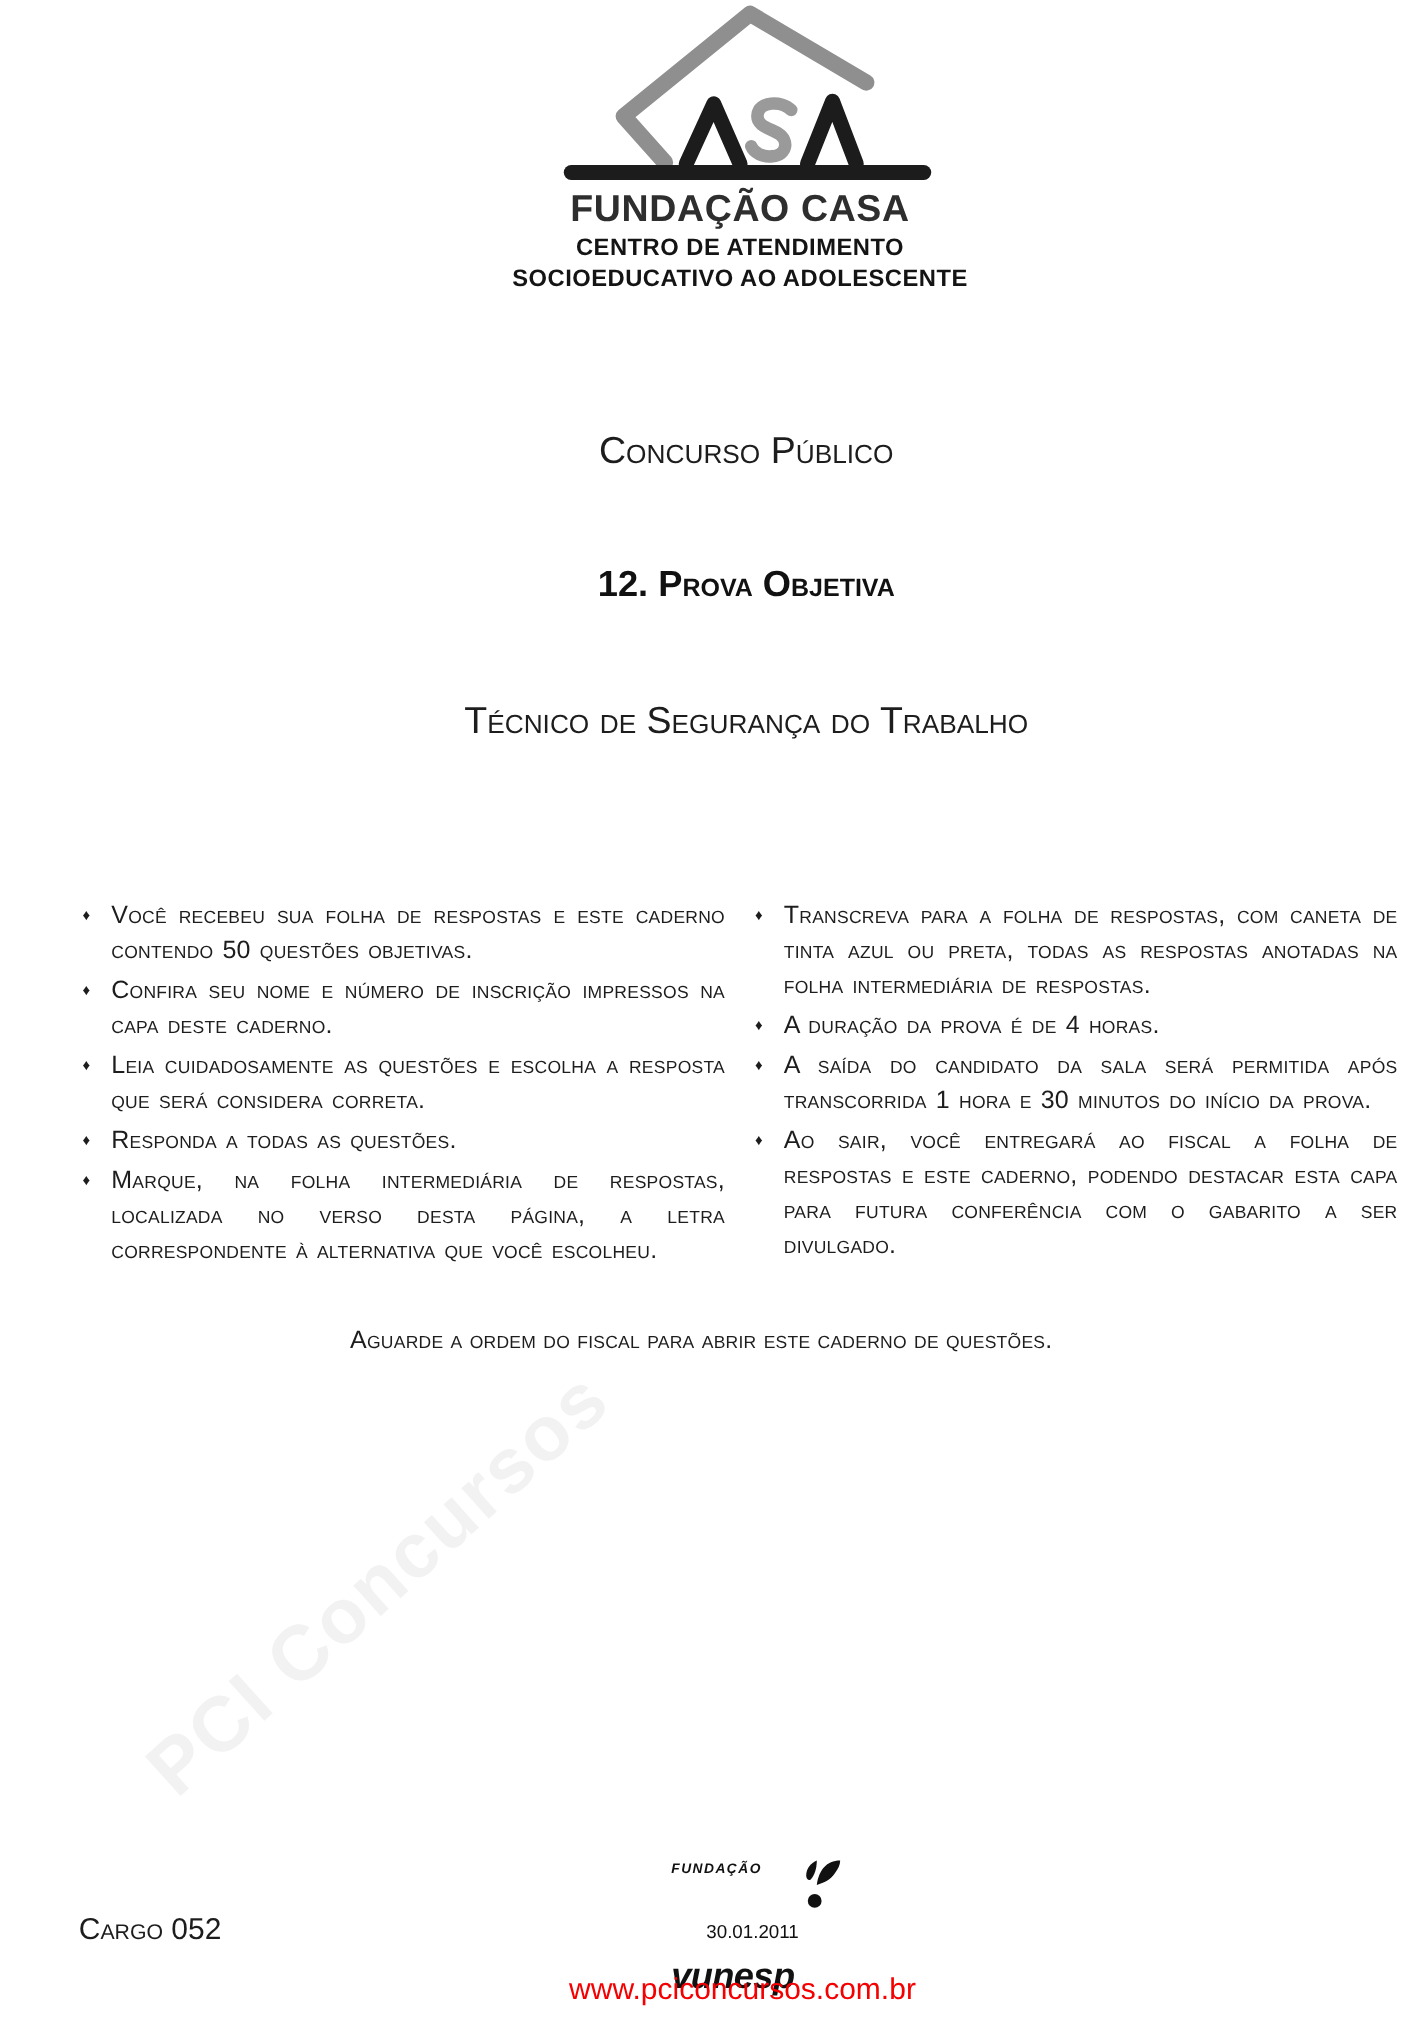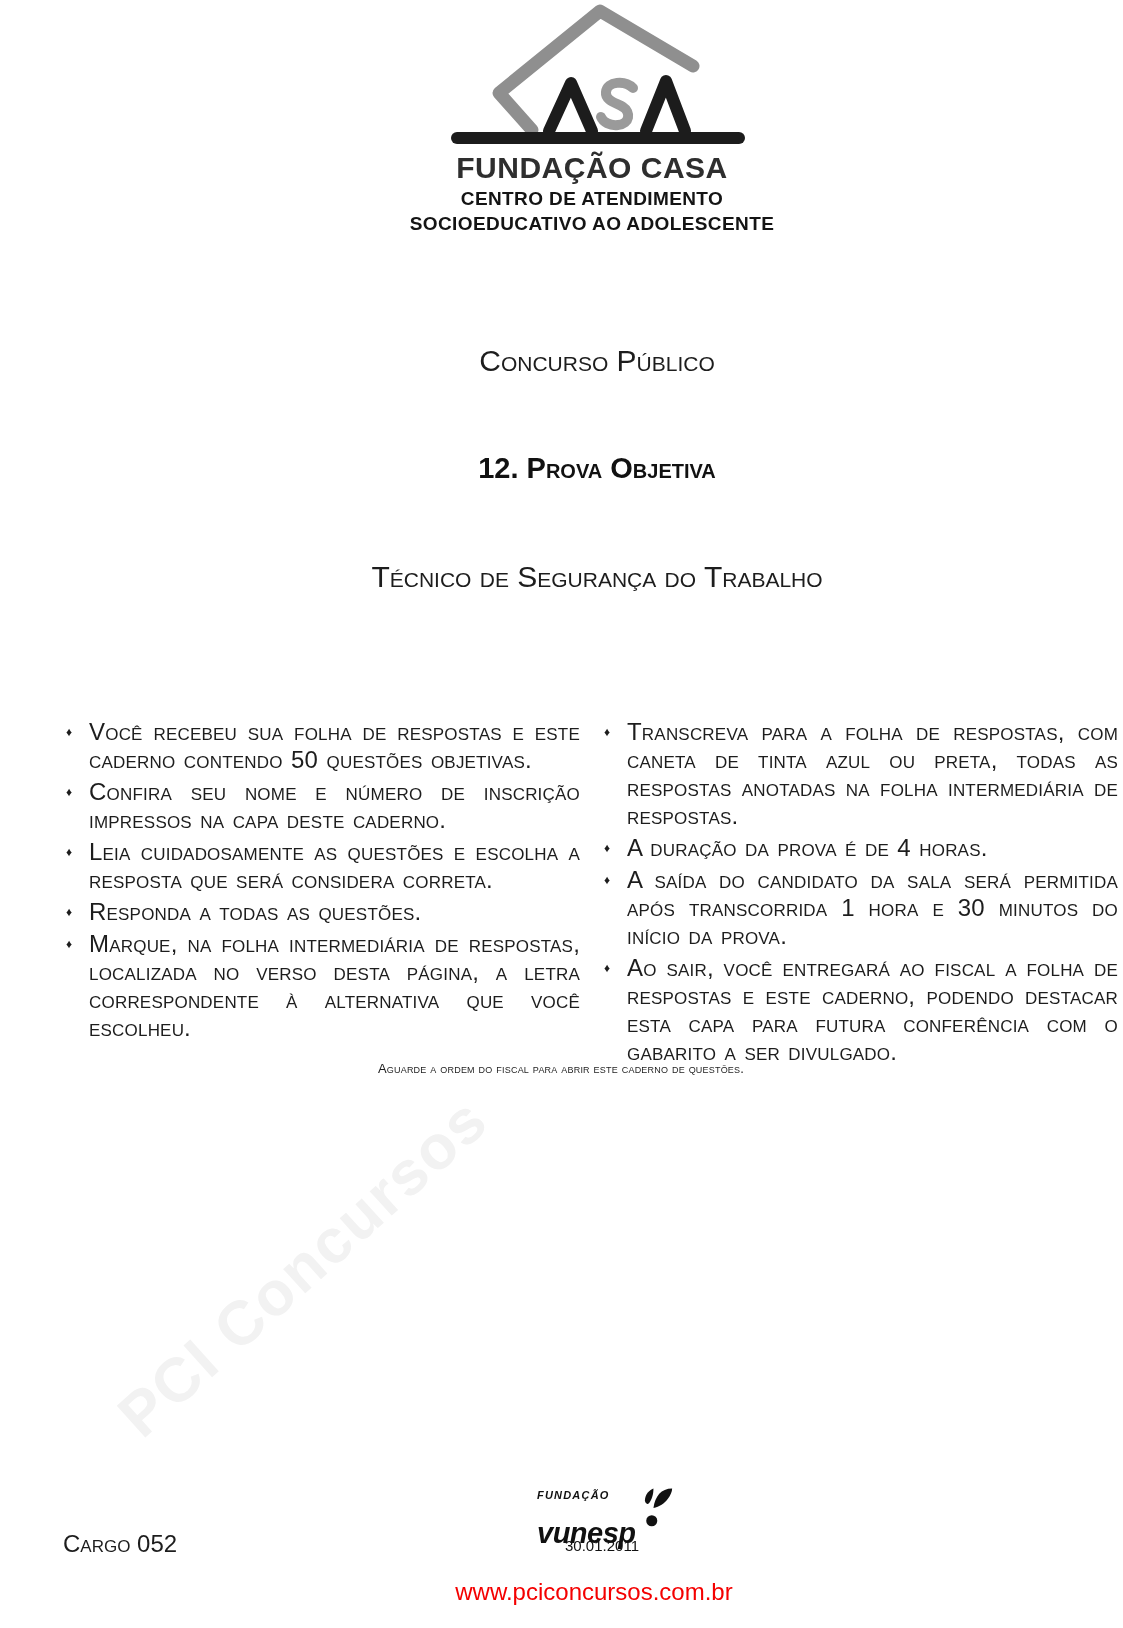--- a/index.html
+++ b/index.html
@@ -19,34 +19,34 @@
   .h-contest,.h-exam,.h-role{position:absolute;left:0;width:100%;text-align:center;padding-left:36px;}
   .h-contest{top:344px;font-size:30px;}
   .h-exam{top:452px;font-size:29px;font-weight:700;color:#111;}
   .h-role{top:560px;font-size:30px;}
 
   
   .instructions{position:absolute;top:718px;left:66px;width:1052px;display:flex;gap:24px;}
   .icol{flex:1 1 0;margin:0;padding:0;list-style:none;min-width:0;}
   .item{display:flex;margin:0 0 4px 0;}
   .bullet{flex:0 0 23px;font-size:12px;line-height:28px;color:#1d1d1d;}
-  .itxt{flex:1;font-variant:small-caps;font-size:24px;line-height:28px;text-align:justify;
+  .itxt{flex:1;font-variant:small-caps;font-size:20px;line-height:28px;text-align:justify;
         letter-spacing:.2px;word-spacing:1.5px;}
 
   
-  .notice{position:absolute;top:1061px;left:0;width:100%;text-align:center;font-size:13px;letter-spacing:.2px;}
+  .notice{position:absolute;top:1061px;left:0;width:100%;text-align:center;font-size:20px;letter-spacing:.2px;}
 
   
   .watermark{position:absolute;left:104px;top:1398px;font-size:62px;font-weight:700;color:#f2f2f2;
              transform:rotate(-42deg);transform-origin:0 0;white-space:nowrap;letter-spacing:2px;}
 
   
   .cargo{position:absolute;left:63px;top:1530px;font-size:24px;}
   .vunesp{position:absolute;left:537px;top:1489px;display:flex;align-items:flex-start;gap:3px;}
-  .vtext{display:flex;flex-direction:column;align-items:flex-start;}
+  .vtext{display:flex;flex-direction:column;align-items:flex-start;gap:48px;}
   .vfund{font-size:11px;font-weight:700;font-style:italic;letter-spacing:1.2px;color:#111;}
   .vname{font-size:29px;font-weight:700;font-style:italic;line-height:.85;letter-spacing:-.5px;color:#111;margin-top:20px;}
   .bird-svg{width:34px;height:46px;margin-top:-4px;}
   .vdate{position:absolute;left:537px;width:130px;top:1537px;text-align:center;font-size:15px;color:#111;}
   .url{position:absolute;top:1578px;left:0;width:100%;text-align:center;font-size:24px;
        color:#f40000;text-decoration:none;transform:translateX(33px);cursor:pointer;}
 </style>
 </head>
 <body>
 

